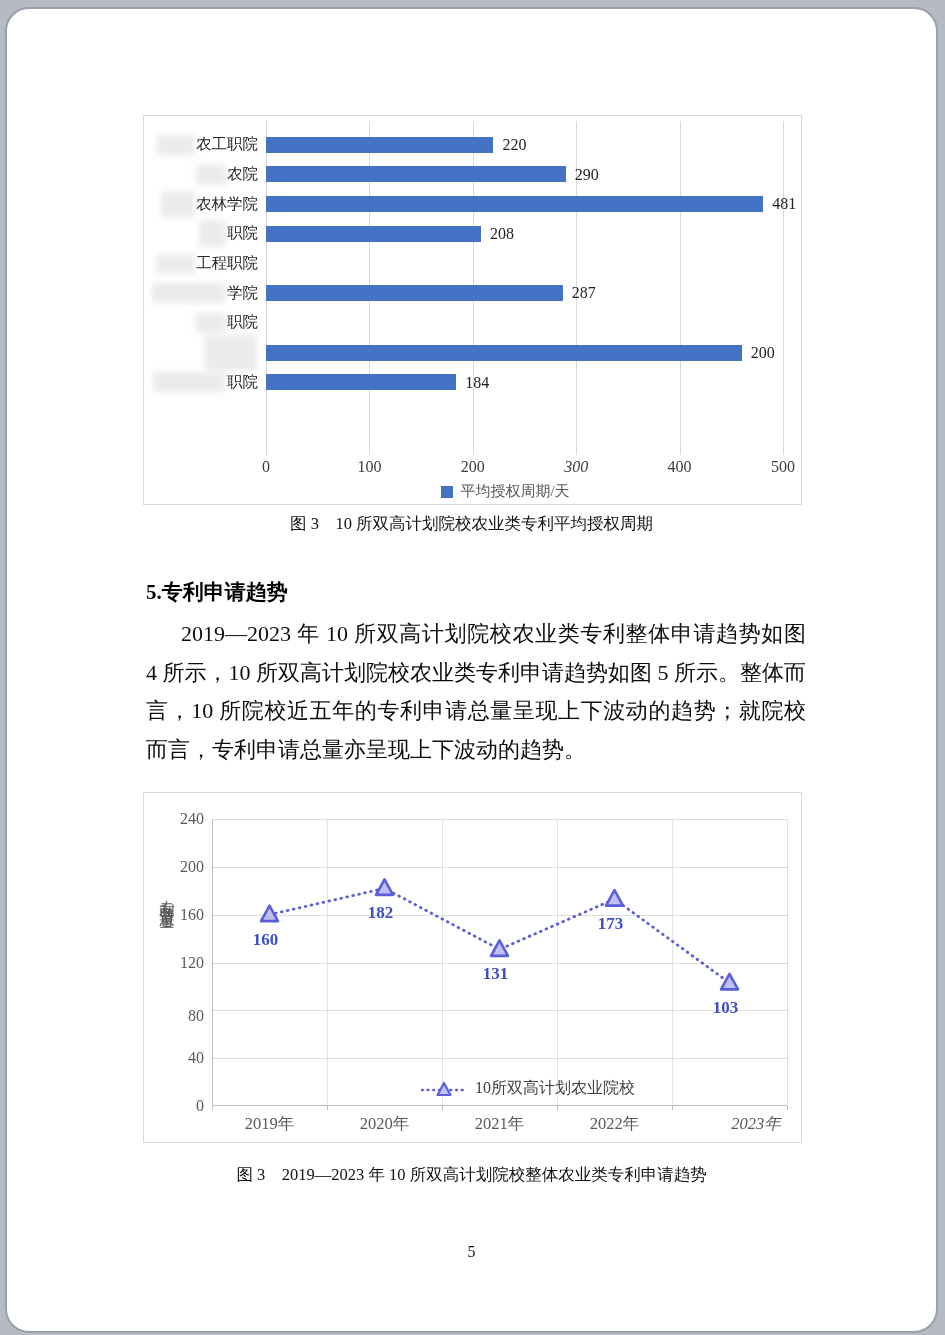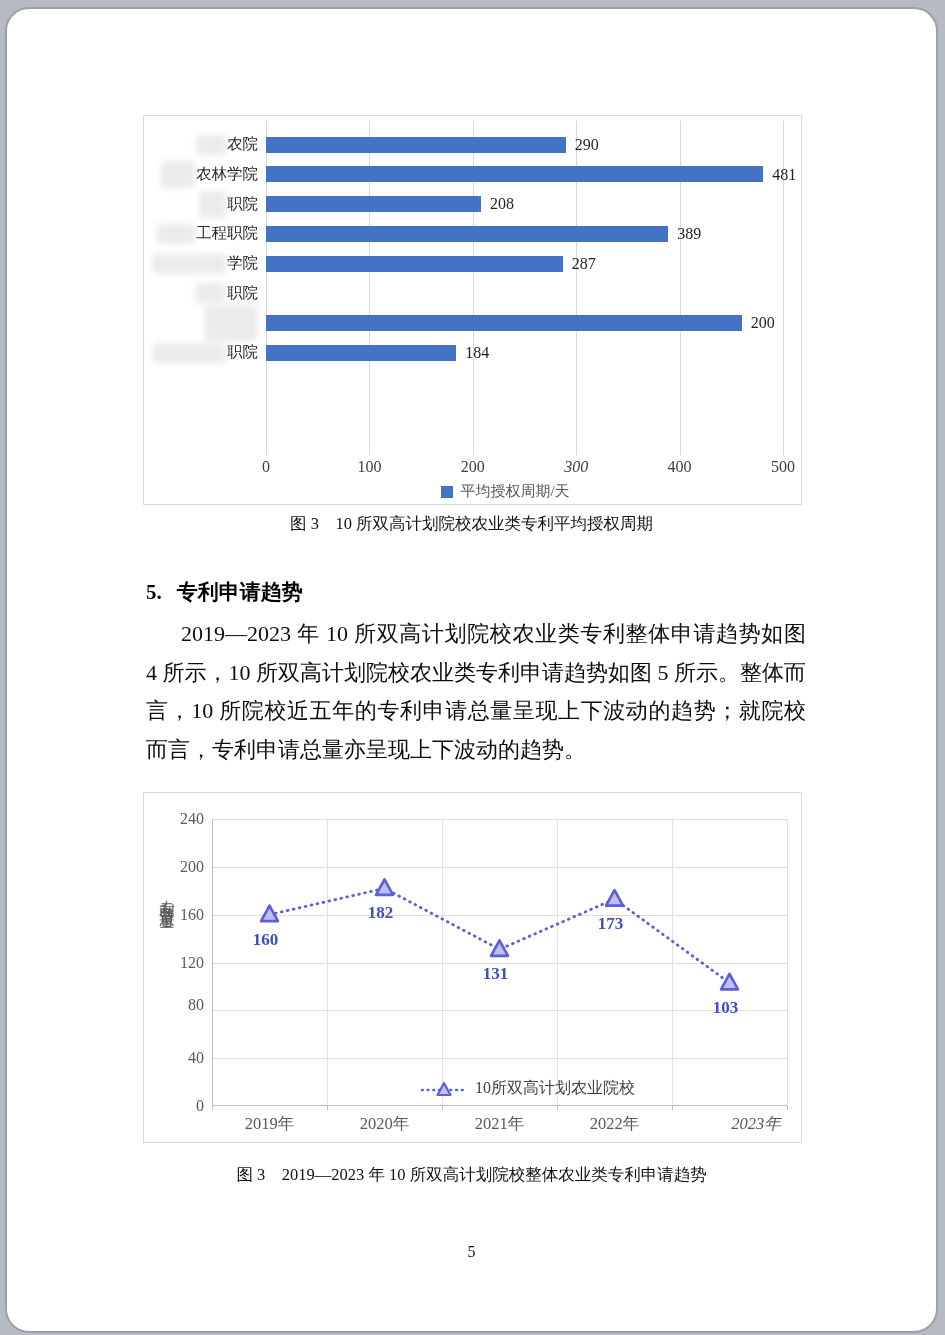--- a/index.html
+++ b/index.html
@@ -70,21 +70,21 @@
   
   .fig-caption{
     position:absolute;left:0;width:100%;text-align:center;
     font-size:16.5px;color:#111;
   }
   #caption3{top:504px;}
   #caption4{top:1155px;}
   #section-heading{
     position:absolute;left:139px;top:569px;font-size:21px;font-weight:bold;color:#000;
   }
-  #section-heading .sec-title{margin-left:15px;}
+  #section-heading .sec-title{}
   #paragraph{
     position:absolute;left:139px;top:606px;width:660px;
     font-size:22px;line-height:38.6px;text-align:justify;
     text-indent:35px;color:#0d0d0d;
   }
   #page-number{
     position:absolute;left:0;top:1234px;width:100%;text-align:center;
     font-size:16px;color:#111;
   }
 </style>
@@ -98,20 +98,30 @@
         <div class="vline" style="left: 0px;"></div>
         <div class="vline" style="left: 103.4px;"></div>
         <div class="vline" style="left: 206.8px;"></div>
         <div class="vline" style="left: 310.2px;"></div>
         <div class="vline" style="left: 413.6px;"></div>
         <div class="vline" style="left: 517px;"></div>
       </div>
     <div id="c1-rows">
         <div class="c1-row">
           <div class="c1-label">
+            <span class="blur-block" style="width: 38px; height: 20px;"></span>
+            <span>农工职院</span>
+          </div>
+          <div class="c1-barcell">
+            <div class="c1-bar" style="width: 227.48px; background: rgb(68, 114, 196);"></div>
+            <span class="c1-val" style="left: 236.48px;">220</span>
+          </div>
+        </div>
+        <div class="c1-row">
+          <div class="c1-label">
             <span class="blur-block" style="width: 30px; height: 20px;"></span>
             <span>农院</span>
           </div>
           <div class="c1-barcell">
             <div class="c1-bar" style="width: 299.86px; background: rgb(68, 114, 196);"></div>
             <span class="c1-val" style="left: 308.86px;">290</span>
           </div>
         </div>
         <div class="c1-row">
           <div class="c1-label">
@@ -130,24 +140,20 @@
           </div>
           <div class="c1-barcell">
             <div class="c1-bar" style="width: 215.072px; background: rgb(68, 114, 196);"></div>
             <span class="c1-val" style="left: 224.072px;">208</span>
           </div>
         </div>
         <div class="c1-row">
           <div class="c1-label">
             <span class="blur-block" style="width: 38px; height: 20px;"></span>
             <span>工程职院</span>
-          </div>
-          <div class="c1-barcell">
-            <div class="c1-bar" style="width: 402.226px; background: rgb(68, 114, 196);"></div>
-            <span class="c1-val" style="left: 411.226px;">389</span>
           </div>
         </div>
         <div class="c1-row">
           <div class="c1-label">
             <span class="blur-block" style="width: 74px; height: 20px;"></span>
             <span>学院</span>
           </div>
           <div class="c1-barcell">
             <div class="c1-bar" style="width: 296.758px; background: rgb(68, 114, 196);"></div>
             <span class="c1-val" style="left: 305.758px;">287</span>
@@ -199,21 +205,21 @@
   <div id="section-heading">
     <span class="sec-num">5.</span><span class="sec-title">专利申请趋势</span>
   </div>
 
   <div id="paragraph">2019—2023 年 10 所双高计划院校农业类专利整体申请趋势如图 4 所示，10 所双高计划院校农业类专利申请趋势如图 5 所示。整体而言，10 所院校近五年的专利申请总量呈现上下波动的趋势；就院校而言，专利申请总量亦呈现上下波动的趋势。</div>
 
   <div id="chart2" class="chart-box">
     <div id="c2-yticks">
         <div class="c2-ytick" style="top: 287px;">0</div>
         <div class="c2-ytick" style="top: 239.167px;">40</div>
-        <div class="c2-ytick" style="top: 186px;">80</div>
+        <div class="c2-ytick" style="top: 197px;">80</div>
         <div class="c2-ytick" style="top: 143.5px;">120</div>
         <div class="c2-ytick" style="top: 95.6667px;">160</div>
         <div class="c2-ytick" style="top: 47.8333px;">200</div>
         <div class="c2-ytick" style="top: 0px;">240</div>
       </div>
     <div id="c2-ylabel">专利申请总量</div>
     <div id="c2-plot">
         <div class="hline" style="top: 239.167px;"></div>
         <div class="hline" style="top: 191.333px;"></div>
         <div class="hline" style="top: 143.5px;"></div>

